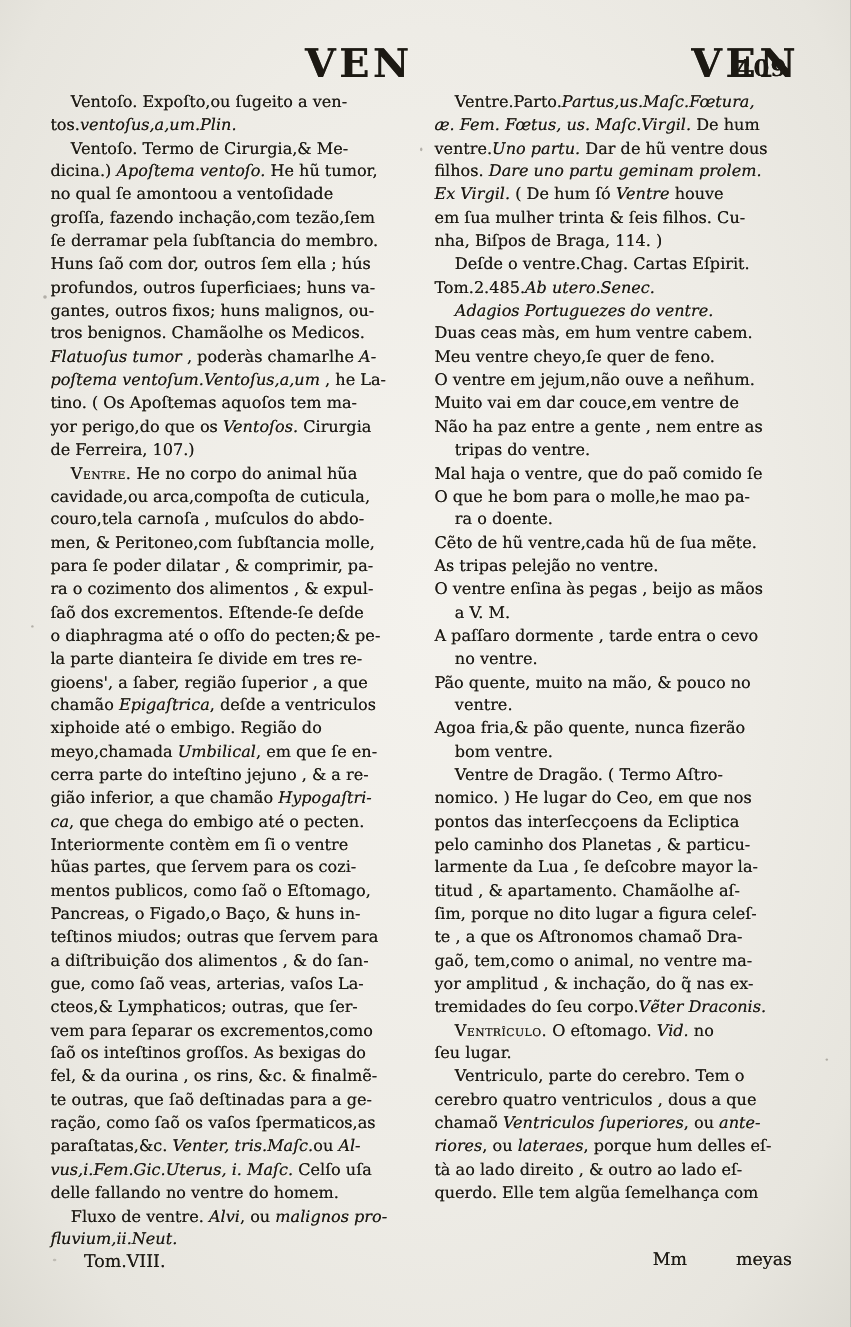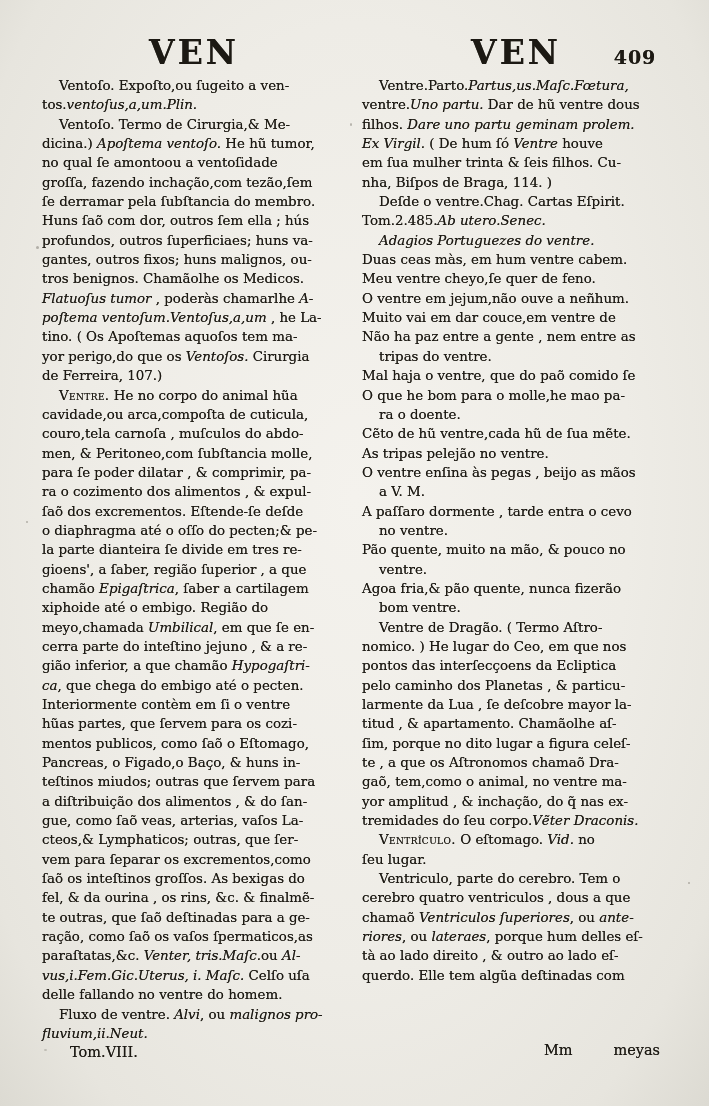--- a/index.html
+++ b/index.html
@@ -4,21 +4,21 @@
 <style>
   html,body{margin:0;padding:0;background:#8a8880;}
   .page{
     position:relative;width:709px;height:1106px;overflow:hidden;
     background:radial-gradient(ellipse at 50% 45%, #f4f2ed 0%, #eeece6 55%, #e7e5de 85%, #dcdad2 100%);
     font-family:"DejaVu Serif", serif;
     color:#1c1913;
     text-shadow:0 0 0.5px rgba(28,25,19,0.75);
   }
   .running-head{
-    position:absolute;top:33px;width:300px;text-align:center;
+    position:absolute;top:33px;width:300px;text-align:right;
     font-size:33px;font-weight:bold;letter-spacing:3px;
   }
   .head-left{left:44px;}
   .head-right{left:366px;}
   .page-number{
     position:absolute;top:46px;left:603px;width:64px;
     font-size:19px;font-weight:bold;text-align:center;letter-spacing:1px;
   }
   .col{
     position:absolute;top:76px;width:300px;
@@ -72,21 +72,21 @@
       <div class="tl"><span>	</span><span class="sc">Ventre.</span><span> He no corpo do animal hũa</span></div>
       <div class="tl"><span>cavidade,ou arca,compoſta de cuticula,</span></div>
       <div class="tl"><span>couro,tela carnoſa , muſculos do abdo-</span></div>
       <div class="tl"><span>men, &amp; Peritoneo,com ſubſtancia molle,</span></div>
       <div class="tl"><span>para ſe poder dilatar , &amp; comprimir, pa-</span></div>
       <div class="tl"><span>ra o cozimento dos alimentos , &amp; expul-</span></div>
       <div class="tl"><span>ſaõ dos excrementos. Eſtende-ſe deſde</span></div>
       <div class="tl"><span>o diaphragma até o oſſo do pecten;&amp; pe-</span></div>
       <div class="tl"><span>la parte dianteira ſe divide em tres re-</span></div>
       <div class="tl"><span>gioens', a ſaber, região ſuperior , a que</span></div>
-      <div class="tl"><span>chamão </span><span class="it">Epigaſtrica</span><span>, ſaber a cartilagem</span></div>
+      <div class="tl"><span>chamão </span><span class="it">Epigaſtrica</span><span>, deſde a ventriculos</span></div>
       <div class="tl"><span>xiphoide até o embigo. Região do</span></div>
       <div class="tl"><span>meyo,chamada </span><span class="it">Umbilical</span><span>, em que ſe en-</span></div>
       <div class="tl"><span>cerra parte do inteſtino jejuno , &amp; a re-</span></div>
       <div class="tl"><span>gião inferior, a que chamão </span><span class="it">Hypogaſtri-</span></div>
       <div class="tl"><span class="it">ca</span><span>, que chega do embigo até o pecten.</span></div>
       <div class="tl"><span>Interiormente contèm em ſi o ventre</span></div>
       <div class="tl"><span>hũas partes, que ſervem para os cozi-</span></div>
       <div class="tl"><span>mentos publicos, como ſaõ o Eſtomago,</span></div>
       <div class="tl"><span>Pancreas, o Figado,o Baço, &amp; huns in-</span></div>
       <div class="tl"><span>teſtinos miudos; outras que ſervem para</span></div>
@@ -99,20 +99,21 @@
       <div class="tl"><span>te outras, que ſaõ deſtinadas para a ge-</span></div>
       <div class="tl"><span>ração, como ſaõ os vaſos ſpermaticos,as</span></div>
       <div class="tl"><span>paraſtatas,&amp;c. </span><span class="it">Venter, tris.Maſc.</span><span>ou </span><span class="it">Al-</span></div>
       <div class="tl"><span class="it">vus,i.Fem.Gic.Uterus, i. Maſc.</span><span> Celſo uſa</span></div>
       <div class="tl"><span>delle fallando no ventre do homem.</span></div>
       <div class="tl"><span>	Fluxo de ventre. </span><span class="it">Alvi</span><span>, ou </span><span class="it">malignos pro-</span></div>
       <div class="tl"><span class="it">fluvium,ii.Neut.</span></div>
     </div>
   <div class="col col-right">
       <div class="tl"><span>	Ventre.Parto.</span><span class="it">Partus,us.Maſc.Fœtura,</span></div>
+      <div class="tl"><span class="it">æ. Fem. Fœtus, us. Maſc.Virgil.</span><span> De hum</span></div>
       <div class="tl"><span>ventre.</span><span class="it">Uno partu.</span><span> Dar de hũ ventre dous</span></div>
       <div class="tl"><span>filhos. </span><span class="it">Dare uno partu geminam prolem.</span></div>
       <div class="tl"><span class="it">Ex Virgil.</span><span> ( De hum ſó </span><span class="it">Ventre</span><span> houve</span></div>
       <div class="tl"><span>em ſua mulher trinta &amp; ſeis filhos. Cu-</span></div>
       <div class="tl"><span>nha, Biſpos de Braga, 114. )</span></div>
       <div class="tl"><span>	Deſde o ventre.Chag. Cartas Eſpirit.</span></div>
       <div class="tl"><span>Tom.2.485.</span><span class="it">Ab utero.Senec.</span></div>
       <div class="tl"><span>	</span><span class="it">Adagios Portuguezes do ventre.</span></div>
       <div class="tl"><span>Duas ceas màs, em hum ventre cabem.</span></div>
       <div class="tl"><span>Meu ventre cheyo,ſe quer de feno.</span></div>
@@ -144,21 +145,21 @@
       <div class="tl"><span>gaõ, tem,como o animal, no ventre ma-</span></div>
       <div class="tl"><span>yor amplitud , &amp; inchação, do q̃ nas ex-</span></div>
       <div class="tl"><span>tremidades do ſeu corpo.</span><span class="it">Vẽter Draconis.</span></div>
       <div class="tl"><span>	</span><span class="sc">Ventrîculo.</span><span> O eſtomago. </span><span class="it">Vid.</span><span> no</span></div>
       <div class="tl"><span>ſeu lugar.</span></div>
       <div class="tl"><span>	Ventriculo, parte do cerebro. Tem o</span></div>
       <div class="tl"><span>cerebro quatro ventriculos , dous a que</span></div>
       <div class="tl"><span>chamaõ </span><span class="it">Ventriculos ſuperiores</span><span>, ou </span><span class="it">ante-</span></div>
       <div class="tl"><span class="it">riores</span><span>, ou </span><span class="it">lateraes</span><span>, porque hum delles eſ-</span></div>
       <div class="tl"><span>tà ao lado direito , &amp; outro ao lado eſ-</span></div>
-      <div class="tl"><span>querdo. Elle tem algũa deſtinadas com</span></div>
+      <div class="tl"><span>querdo. Elle tem algũa ſemelhança com</span></div>
     </div>
 
   <div class="tome">Tom.VIII.</div>
   <div class="sig-row">
     <span class="signature">Mm</span>
     <span class="catchword">meyas</span>
   </div>
 
   <div class="speck s1"></div>
   <div class="speck s2"></div>

